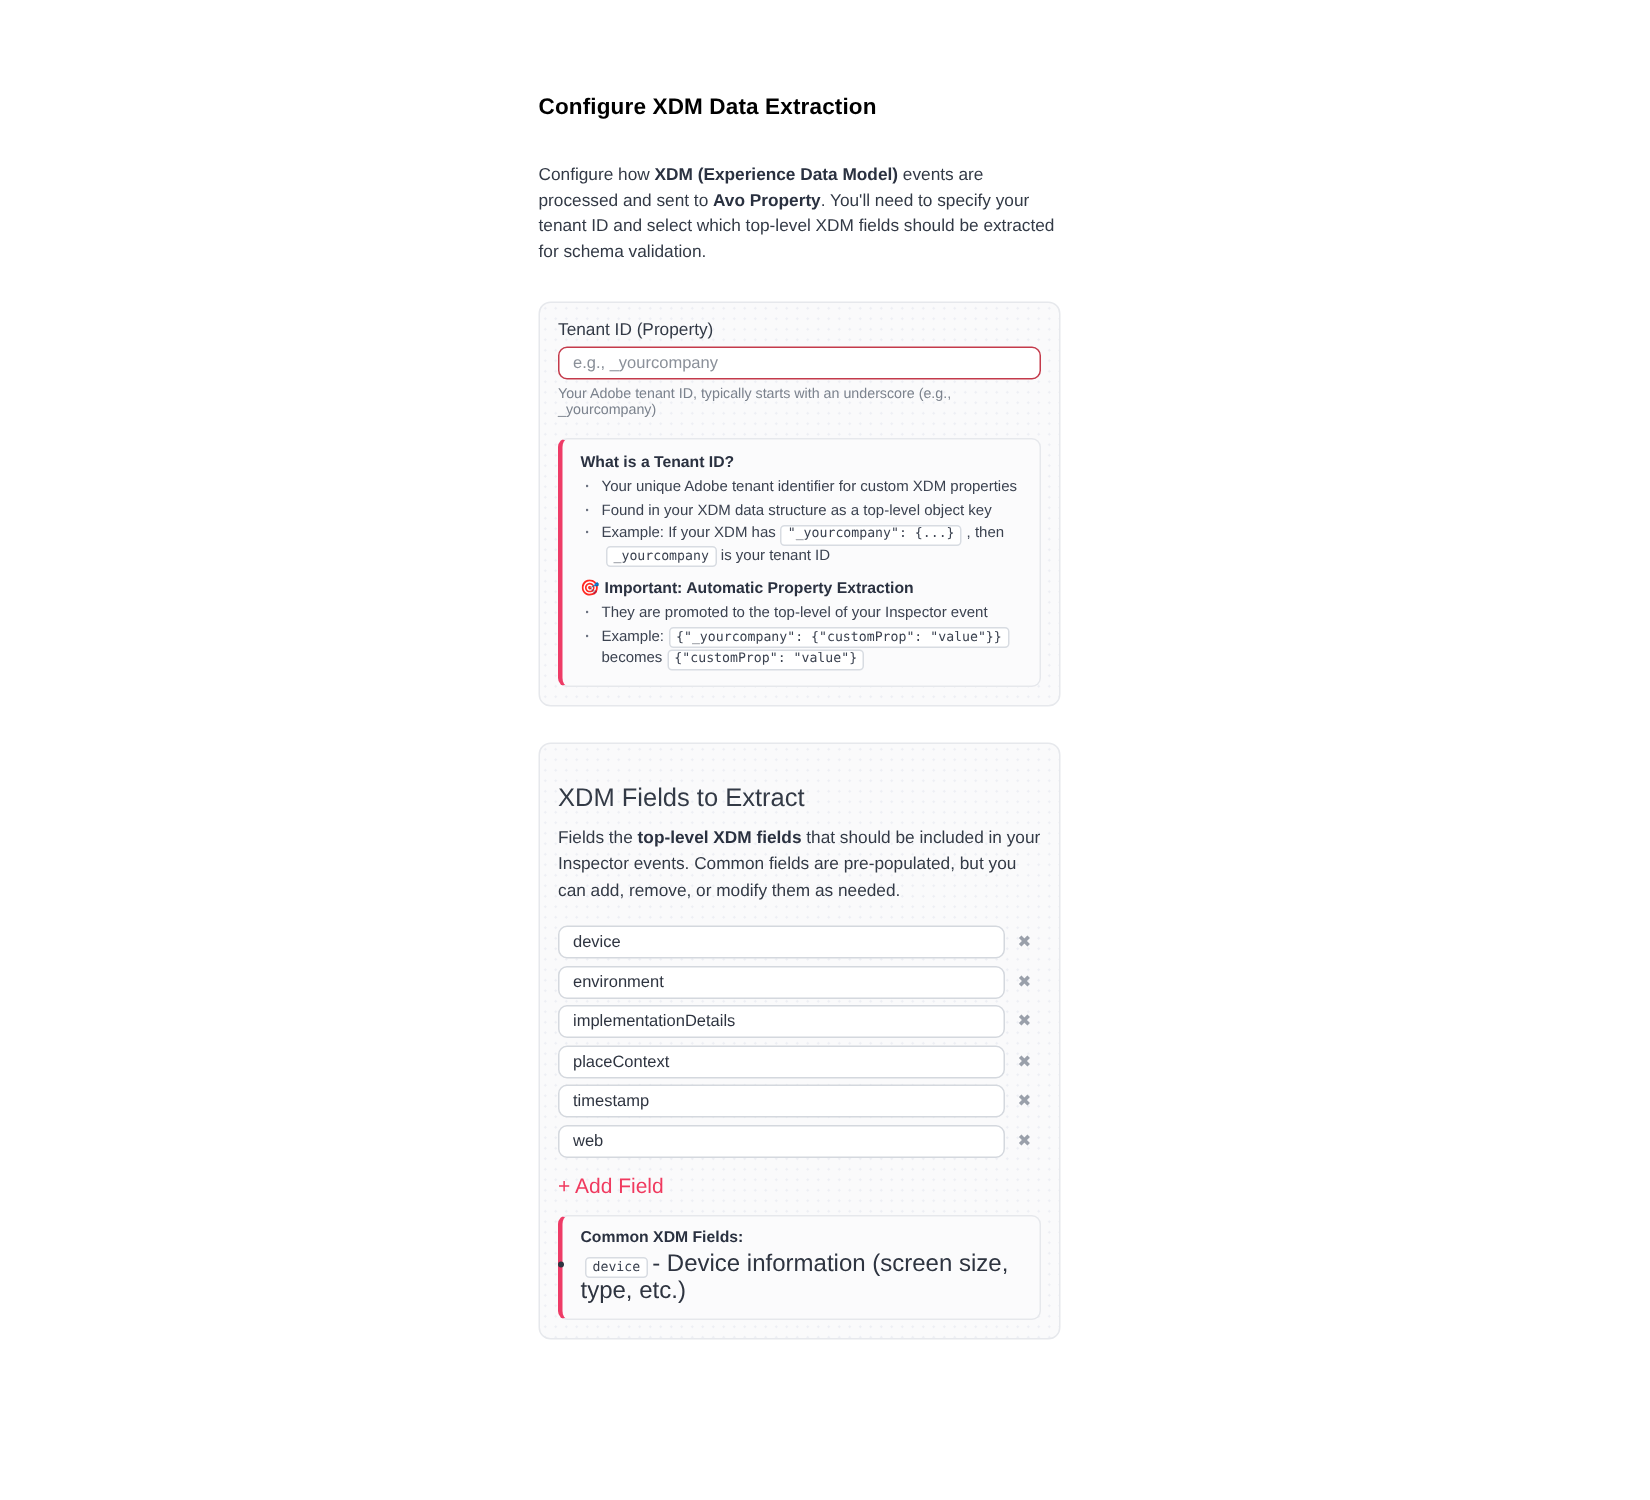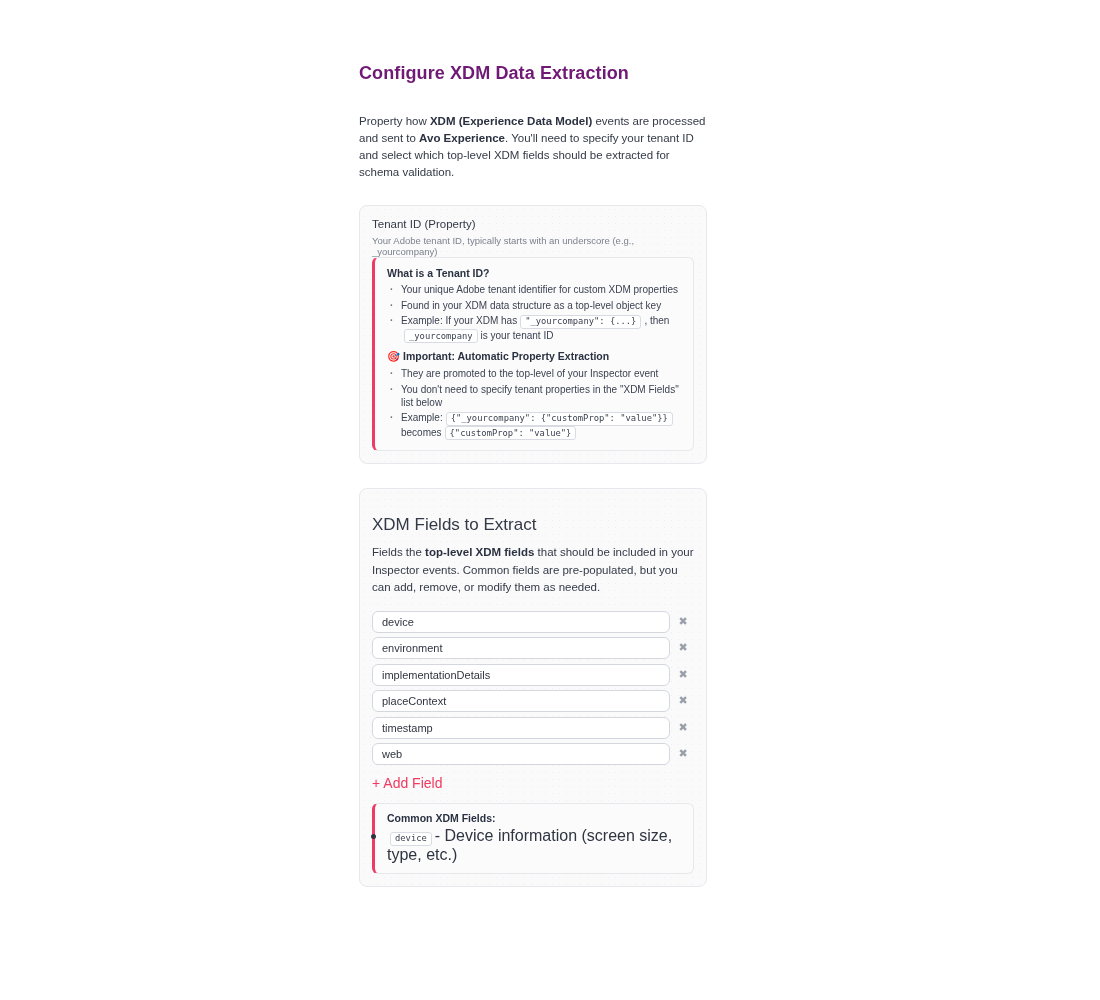--- a/index.html
+++ b/index.html
@@ -1,20 +1,20 @@
 <!DOCTYPE html>
 <html><head>
 <meta charset="utf-8">
 <style>
   * { margin:0; padding:0; box-sizing:border-box; }
   html,body { width:1100px; height:1000px; background:#ffffff; overflow:hidden;
     font-family:"Liberation Sans", sans-serif; color:#2e3440; }
   .content { position:absolute; left:359px; top:63px; width:348px; }
 
-  .page-title { font-size:18px; font-weight:bold; color:#701a75; letter-spacing:0.1px; }
+  .page-title { font-size:15px; font-weight:bold; color:#000000; letter-spacing:0.1px; }
   .intro { margin-top:29px; font-size:11.5px; line-height:17px; color:#333a46; }
   .intro b, .note b, .desc b { color:#2a3140; }
 
   .card { margin-top:24px; border:1px solid #e6e8ec; border-radius:8px;
     background-color:#fafafb;
     background-image:radial-gradient(circle, #eceef4 0.8px, transparent 0.9px);
     background-size:7px 7px; padding:12px; }
 
   .field-label { font-size:11.5px; color:#333a46; margin-bottom:5px; }
 
@@ -22,21 +22,21 @@
     border-radius:6px; font-size:11px; padding:0 9px; color:#2e3440;
     font-family:"Liberation Sans", sans-serif; outline:none; }
   .text-input.error { border:1.5px solid #c43a4b; }
   .text-input::placeholder { color:#8a9099; }
 
   .helper { margin-top:4px; font-size:9.5px; color:#7b828d; }
 
   .error-box { margin-top:6px; background:#fdeef0; border:1px solid #f3ccd2;
     border-radius:4px; padding:4px 9px; font-size:10px; color:#d24552; }
 
-  .info-box { background:#fbfbfc; border:1px solid #e6e8ec;
+  .info-box { margin-top:13px; background:#fbfbfc; border:1px solid #e6e8ec;
     border-left:3px solid #ee3b66; border-radius:6px; padding:9px 0 10px 12px; }
   .info-heading { font-size:10.5px; font-weight:bold; color:#2a3140; margin-bottom:4px; }
   .info-box ul { list-style:none; }
   .info-box li { font-size:10px; line-height:13px; color:#3b4250; padding-left:14px; position:relative; margin-top:2.5px; }
   .info-box li::before { content:"·"; position:absolute; left:3px; top:0; color:#6b7280; font-weight:bold; }
   .imp-heading { margin-top:7px; margin-bottom:4px; font-size:10.5px; font-weight:bold; color:#2a3140; }
 
   .chip { font-family:"DejaVu Sans Mono", monospace; font-size:8.8px; background:#ffffff;
     border:1px solid #d8dce2; border-radius:3px; padding:0.5px 4px; margin:0 3px;
     color:#3b4250; white-space:nowrap; display:inline-block; line-height:11px; }
@@ -62,44 +62,44 @@
   .common-box li { margin-top:3px; }
 </style>
 </head>
 <body>
 
 <div class="content">
 
   <h1 class="page-title">Configure XDM Data Extraction</h1>
 
   <p class="intro">
-    <span>Property how </span><b>XDM (Experience Data Model)</b><span> events are processed and sent to </span><b>Avo Experience</b><span>. You'll need to specify your tenant ID and select which top-level XDM fields should be extracted for schema validation.</span>
+    <span>Configure how </span><b>XDM (Experience Data Model)</b><span> events are processed and sent to </span><b>Avo Property</b><span>. You'll need to specify your tenant ID and select which top-level XDM fields should be extracted for schema validation.</span>
   </p>
 
   <div class="card">
     <div class="field-label">Tenant ID (Property)</div>
 
+    <input class="text-input error" type="text" placeholder="e.g., _yourcompany" style="">
 
     <div class="helper">Your Adobe tenant ID, typically starts with an underscore (e.g., _yourcompany)</div>
 
 
     <div class="info-box">
       <div class="info-heading">What is a Tenant ID?</div>
       <ul>
         <li><span>Your unique Adobe tenant identifier for custom XDM properties</span></li>
         <li><span>Found in your XDM data structure as a top-level object key</span></li>
         <li><span>Example: If your XDM has</span><span class="chip">"_yourcompany": {...}</span><span>, then</span><span class="chip">_yourcompany</span><span>is your tenant ID</span></li>
       </ul>
       <div class="imp-heading">
         <span>🎯</span>
         <span>Important: Automatic Property Extraction</span>
       </div>
       <ul>
         <li><span>They are promoted to the top-level of your Inspector event</span></li>
-        <li><span>You don't need to specify tenant properties in the "XDM Fields" list below</span></li>
         <li><span>Example:</span><span class="chip">{"_yourcompany": {"customProp": "value"}}</span><span>becomes</span><span class="chip">{"customProp": "value"}</span></li>
       </ul>
     </div>
   </div>
 
   <div class="card">
     <div class="field-label fields-label">XDM Fields to Extract</div>
 
     <p class="desc">
       <span>Fields the </span><b>top-level XDM fields</b><span> that should be included in your Inspector events. Common fields are pre-populated, but you can add, remove, or modify them as needed.</span>

